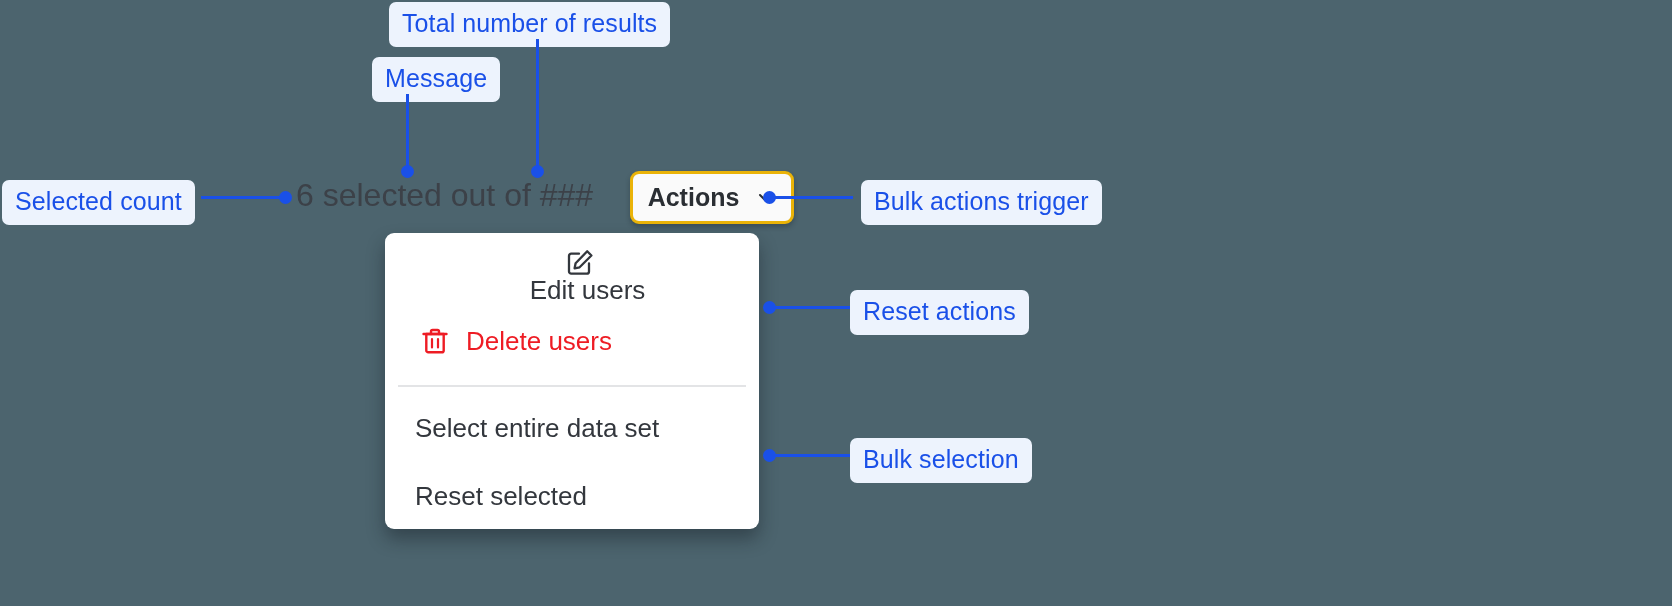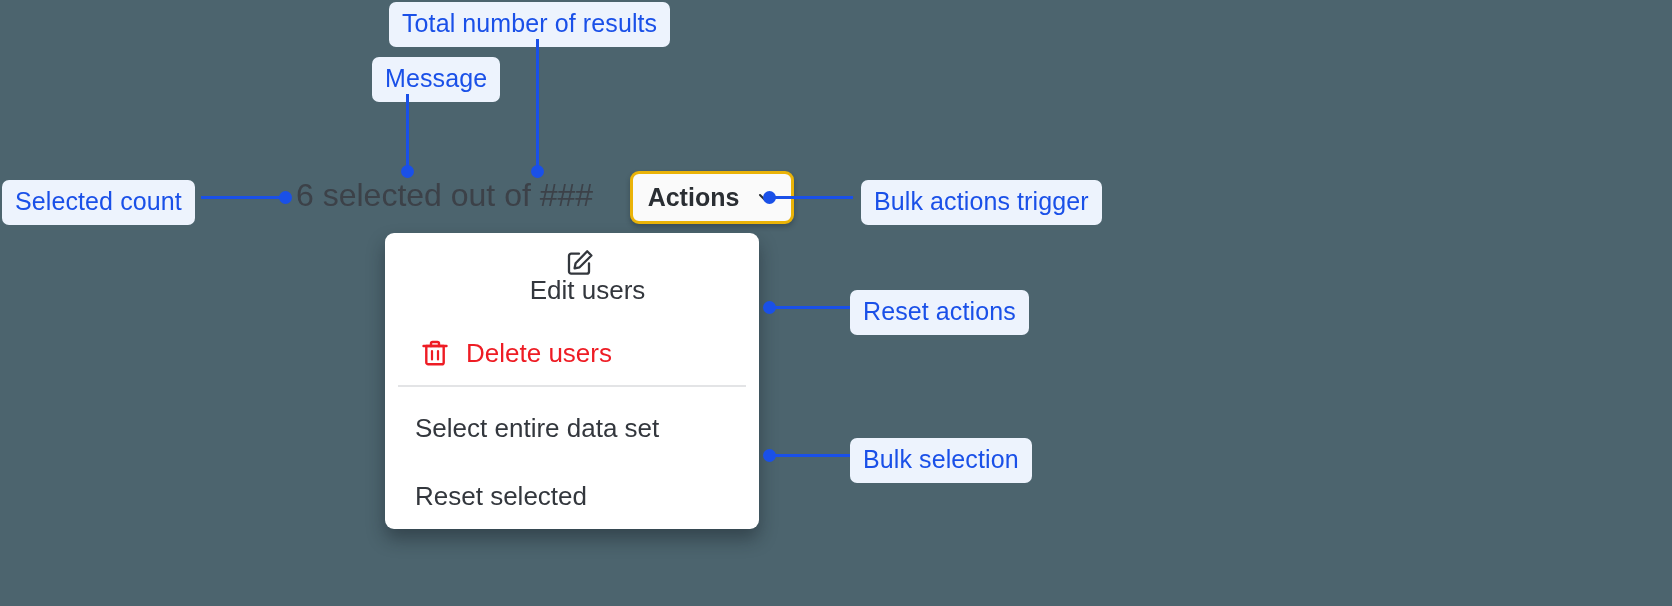--- a/index.html
+++ b/index.html
@@ -183,21 +183,21 @@
     <div class="menu-item" style="top:14px;flex-direction:column;">
       <span class="menu-item-icon">
         <svg viewBox="0 0 30 30" width="30" height="30" aria-hidden="true">
           <path d="M24 16.5 V24.5 A2.2 2.2 0 0 1 21.8 26.7 H6.2 A2.2 2.2 0 0 1 4 24.5 V8.9 A2.2 2.2 0 0 1 6.2 6.7 H14" fill="none" stroke="#33373d" stroke-width="2.3" stroke-linecap="round" stroke-linejoin="round"></path>
           <path d="M22.2 4.3 L26.4 8.5 L14.6 20.3 L9.6 21.3 L10.6 16.3 Z" fill="none" stroke="#33373d" stroke-width="2.3" stroke-linecap="round" stroke-linejoin="round"></path>
         </svg>
       </span>
       <span class="menu-item-label">Edit users</span>
     </div>
 
-    <div class="menu-item danger" style="top:89px;padding-left:35px;">
+    <div class="menu-item danger" style="top:77px;padding-left:35px;">
       <span class="menu-item-icon">
         <svg viewBox="0 0 30 30" width="30" height="30" aria-hidden="true">
           <path d="M3.5 8 H26.5" stroke="#ee1c24" stroke-width="2.4" stroke-linecap="round"></path>
           <path d="M11 8 V5.6 A1.6 1.6 0 0 1 12.6 4 H17.4 A1.6 1.6 0 0 1 19 5.6 V8" fill="none" stroke="#ee1c24" stroke-width="2.4" stroke-linecap="round" stroke-linejoin="round"></path>
           <path d="M6.3 8 H23.7 V24.4 A1.9 1.9 0 0 1 21.8 26.3 H8.2 A1.9 1.9 0 0 1 6.3 24.4 Z" fill="none" stroke="#ee1c24" stroke-width="2.4" stroke-linecap="round" stroke-linejoin="round"></path>
           <path d="M12 13 V21.5 M18 13 V21.5" stroke="#ee1c24" stroke-width="2.2" stroke-linecap="round"></path>
         </svg>
       </span>
       <span class="menu-item-label">Delete users</span>
     </div>

